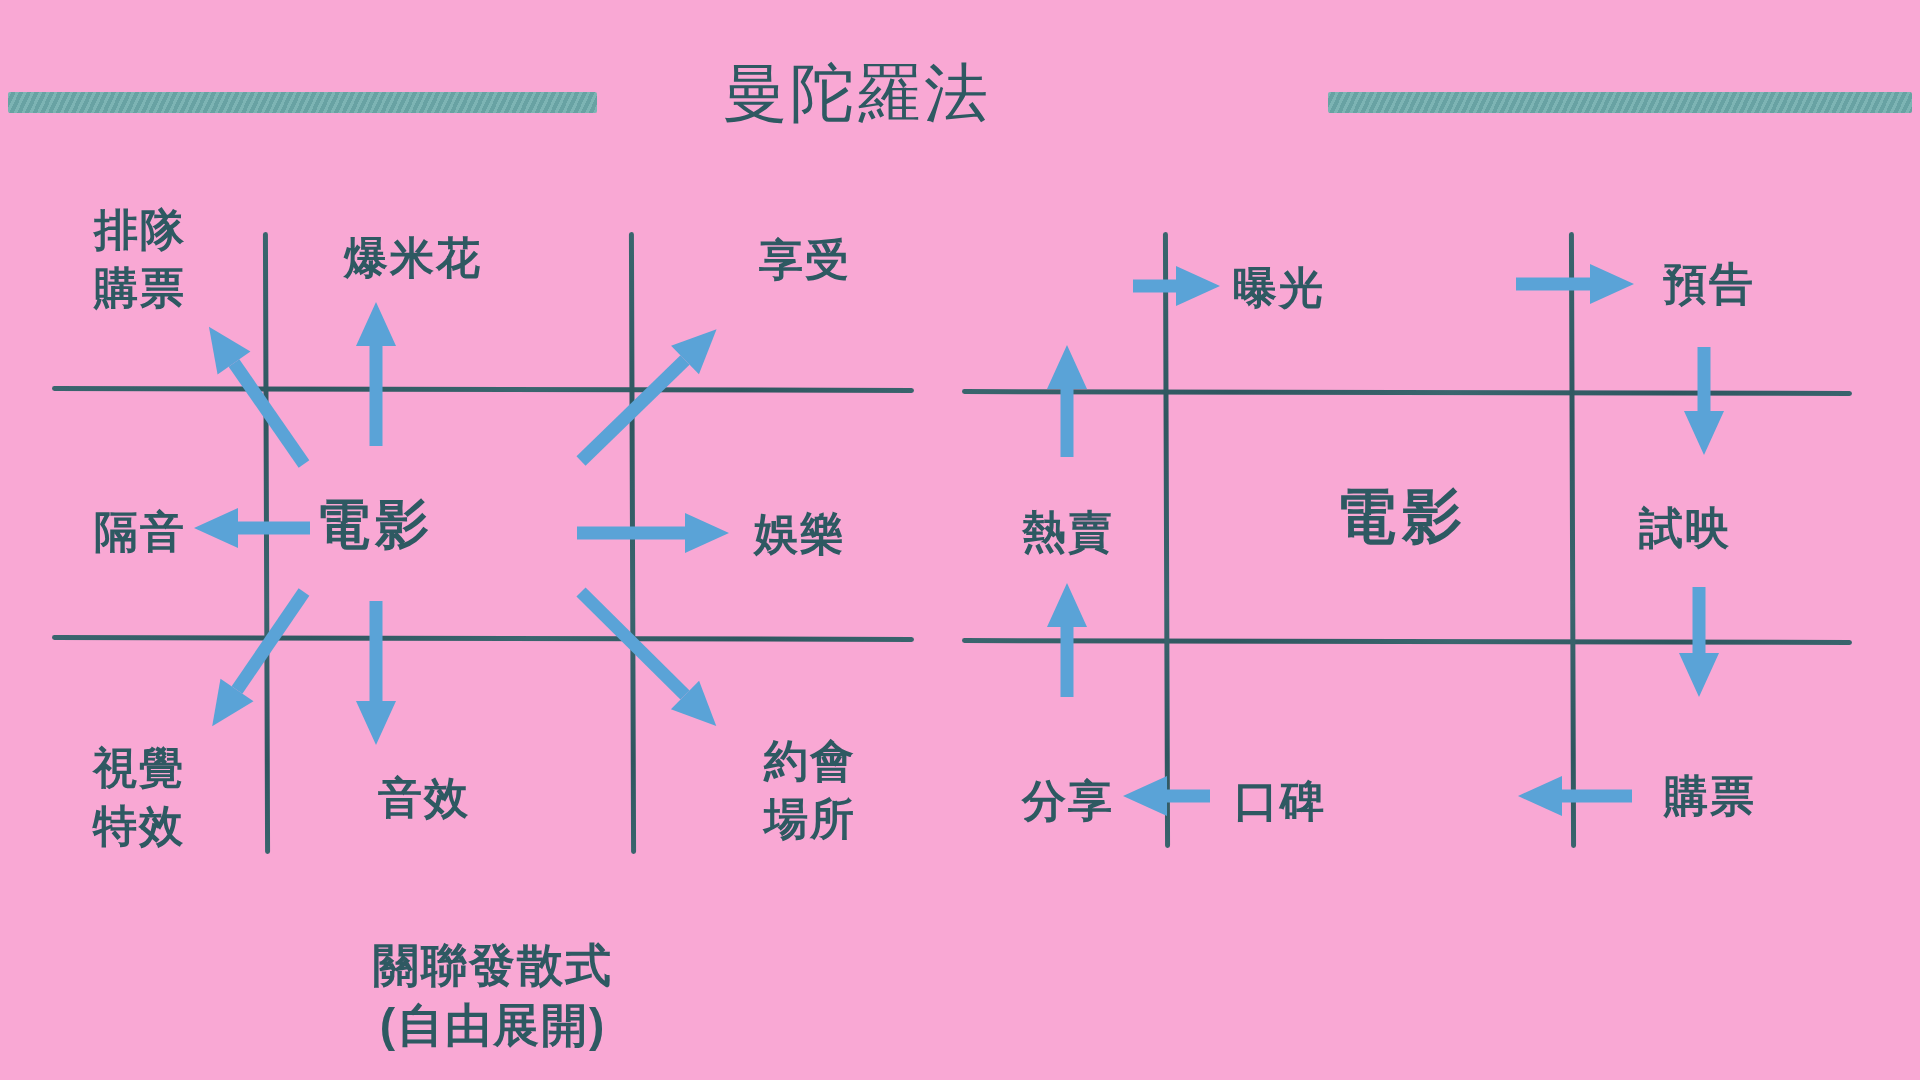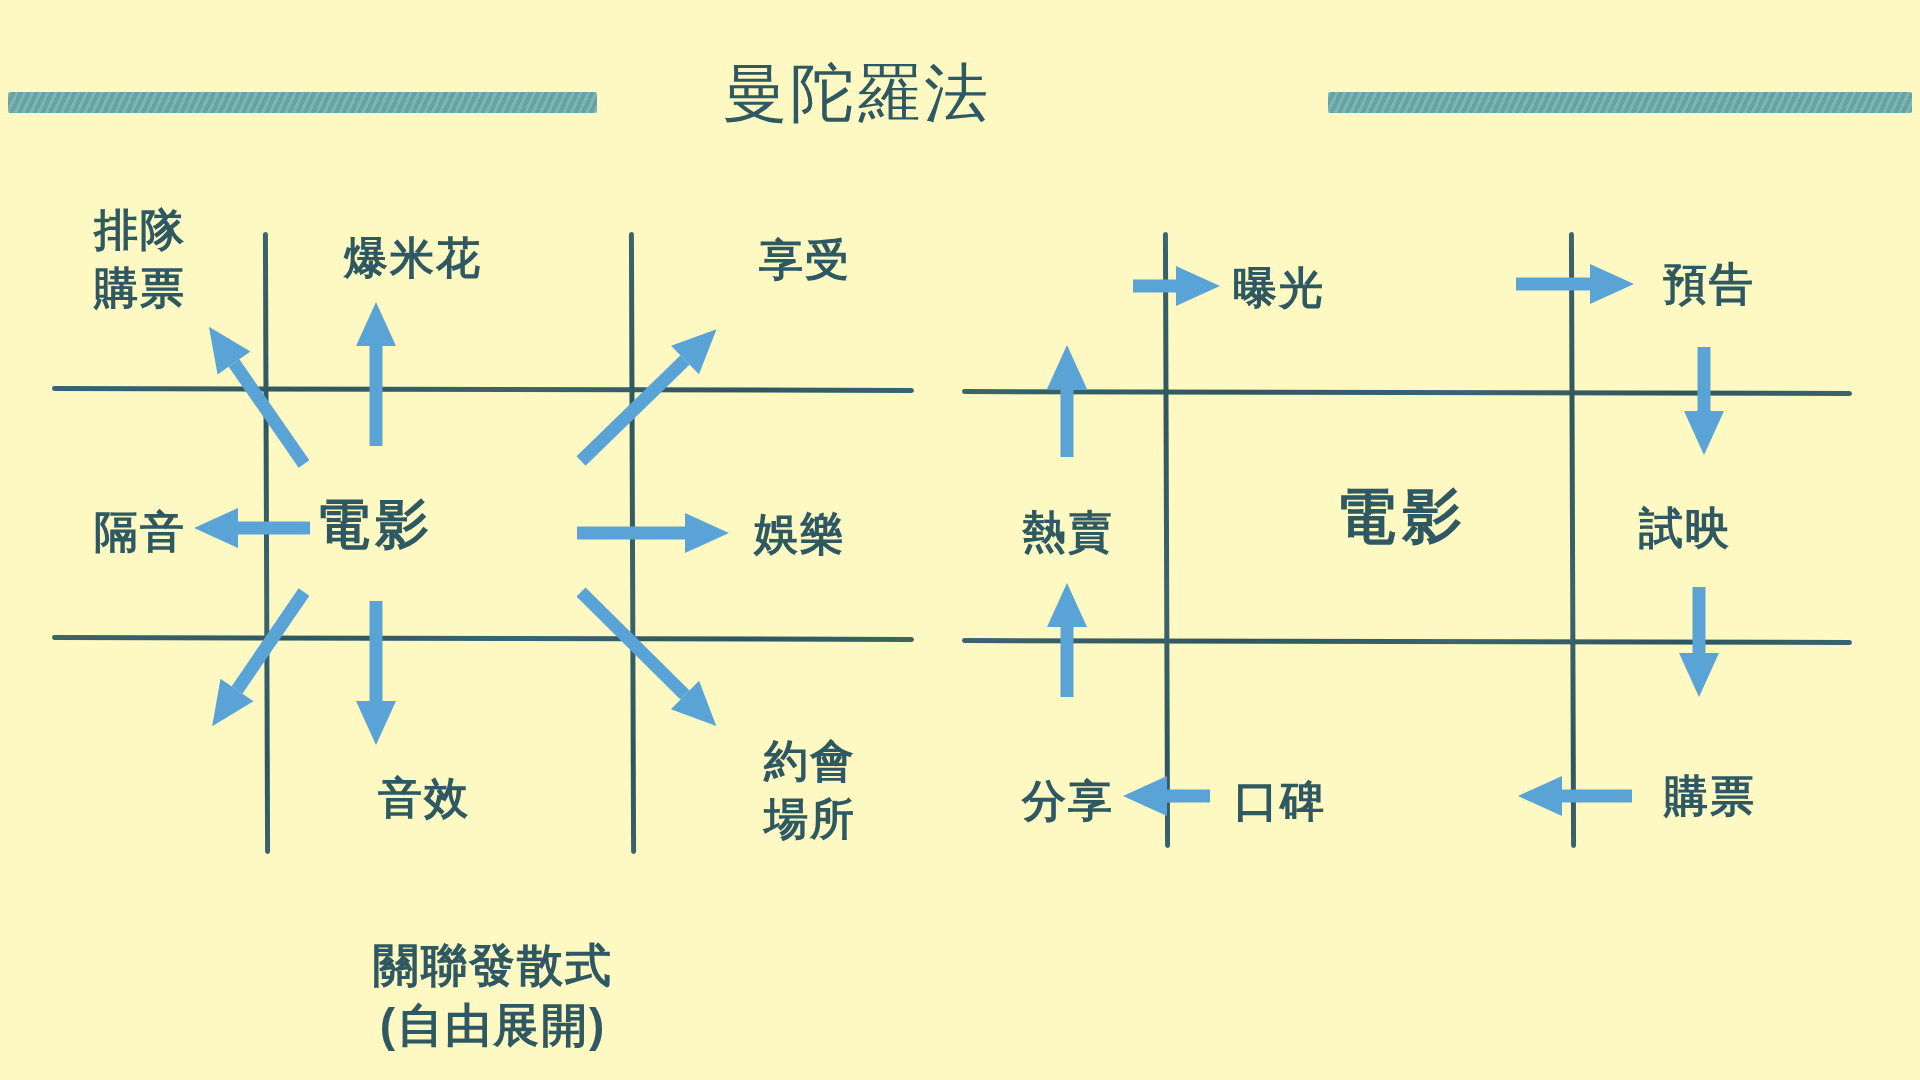--- a/index.html
+++ b/index.html
@@ -1,16 +1,16 @@
 <!DOCTYPE html>
 <html><head>
 <meta charset="utf-8">
 <style>
   html,body{margin:0;padding:0;background:#ffffff;}
-  .canvas{position:relative;width:1920px;height:1080px;background:#fef9c3;overflow:hidden;
+  .canvas{position:relative;width:1920px;height:1080px;background:#f9a8d4;overflow:hidden;
           font-family:"Liberation Sans","DejaVu Sans",sans-serif;}
   .bar{position:absolute;height:21px;border-radius:2px;
        background:repeating-linear-gradient(115deg,#7db4b4 0 3px,#68a2a3 3px 7px);}
   .title{position:absolute;left:723px;top:58px;display:flex;align-items:baseline;color:#2e5962;}
   .title-zh{font-size:64px;font-weight:500;letter-spacing:3px;line-height:1.1;}
   .title-en{font-size:46px;font-weight:400;letter-spacing:1px;}
   .hline{position:absolute;height:5px;border-radius:3px;
          background:linear-gradient(90deg,#3a656e,#2f5760 30%,#3a656e 55%,#2e565f 80%,#39646d);
          transform:rotate(0.12deg);}
   .vline{position:absolute;width:5px;border-radius:3px;
@@ -74,20 +74,24 @@
 
   <div class="lbl" style="left:140px;top:259px;">
     <div>排隊</div>
     <div>購票</div>
   </div>
   <div class="lbl" style="left:413px;top:258px;">爆米花</div>
   <div class="lbl" style="left:805px;top:260px;">享受</div>
   <div class="lbl" style="left:140px;top:532px;">隔音</div>
   <div class="lbl big1" style="left:375px;top:525px;">電影</div>
   <div class="lbl" style="left:800px;top:534px;">娛樂</div>
+  <div class="lbl" style="left:139px;top:797px;">
+    <div>視覺</div>
+    <div>特效</div>
+  </div>
   <div class="lbl" style="left:376px;top:798px;margin-left:48px;">音效</div>
   <div class="lbl" style="left:810px;top:790px;">
     <div>約會</div>
     <div>場所</div>
   </div>
   <div class="caption" style="left:493px;top:972px;">
     <div>關聯發散式</div>
     <div>(自由展開)</div>
   </div>
 

